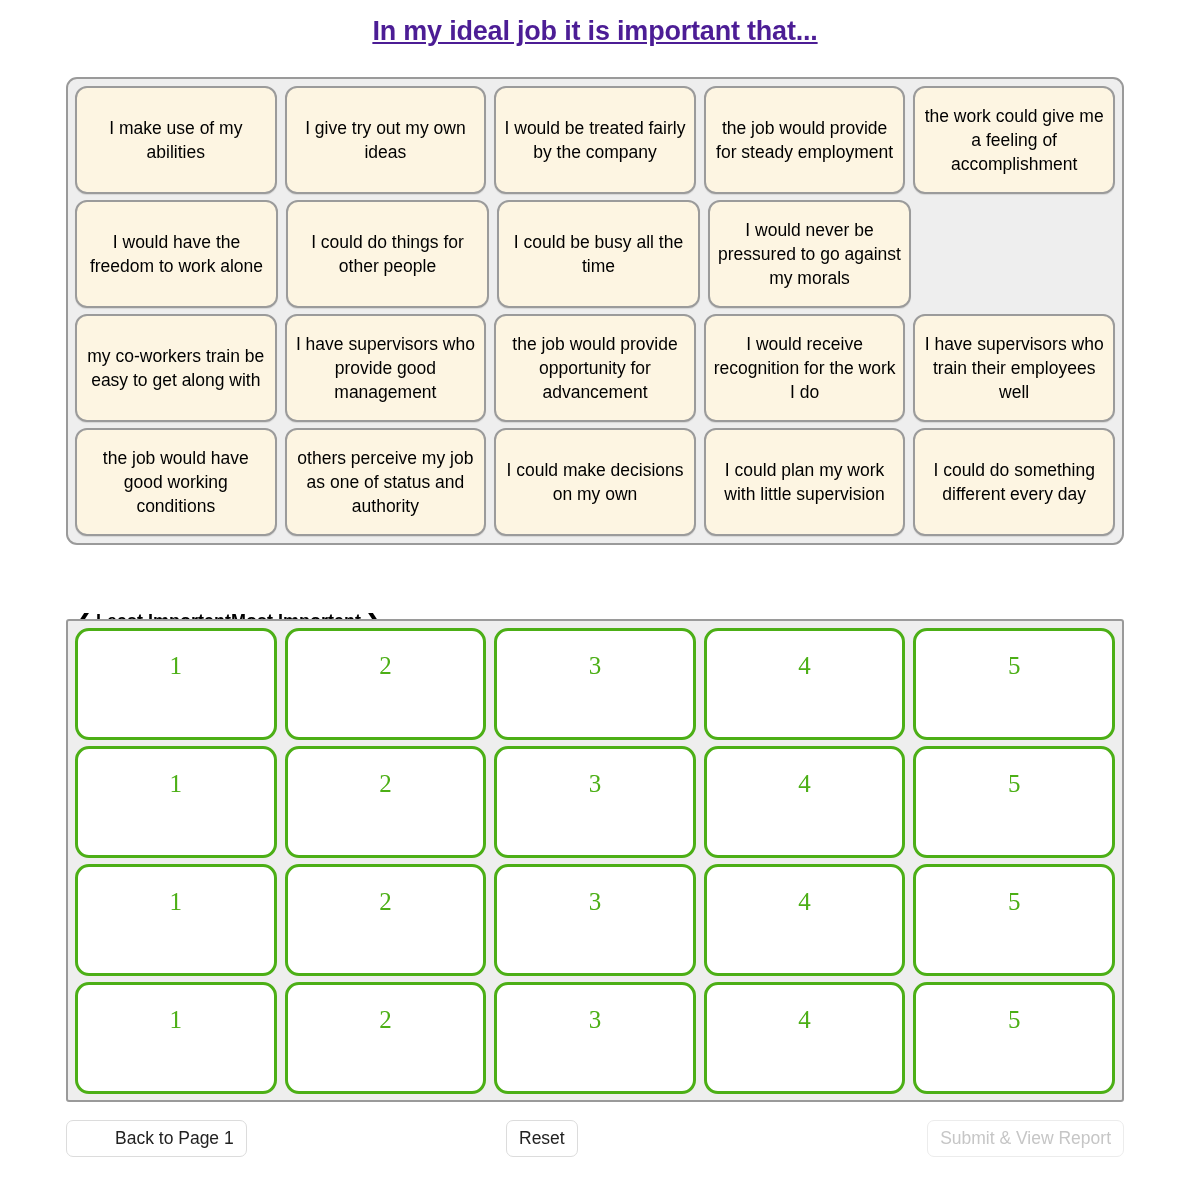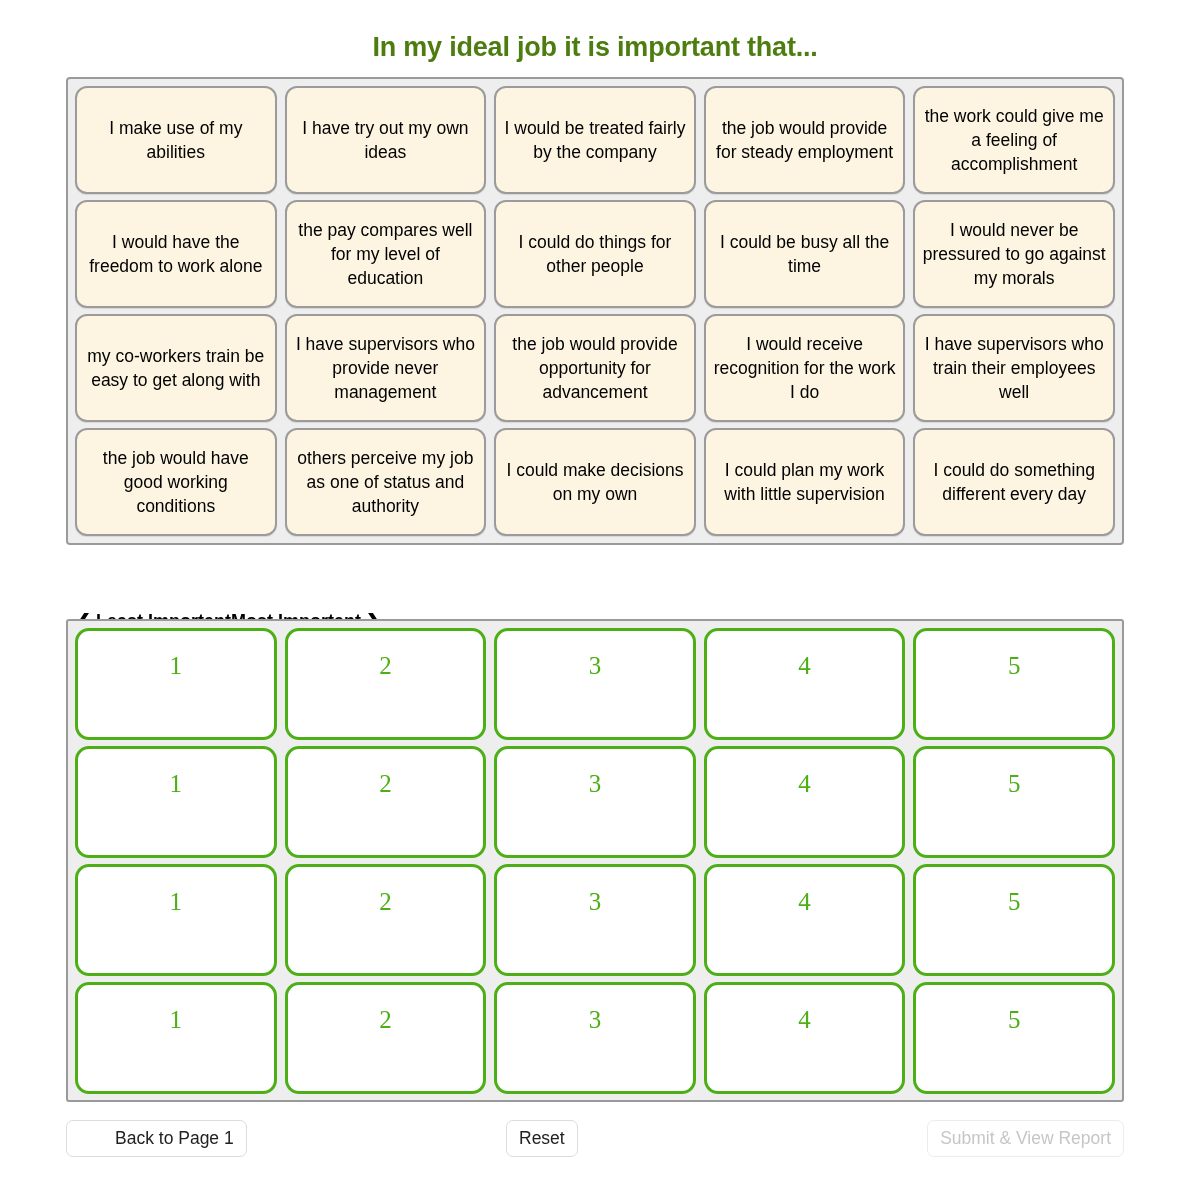--- a/index.html
+++ b/index.html
@@ -15,35 +15,36 @@
     overflow: hidden;
     position: relative;
   }
 
   
   .page-title {
     text-align: center;
     font-size: 27px;
     font-weight: bold;
     letter-spacing: -0.2px;
-    margin: 16px;
+    margin: 0;
     padding: 14px 0 0 0;
     line-height: 34px;
-    color: #4d7c0f;
+    color: #4c1d95;
+    text-decoration: underline;
   }
 
   
   .card-pool {
     position: absolute;
     left: 66px;
     top: 77px;
     width: 1058px;
     border: 2px solid #9a9a9a;
     background: #eeeeee;
-    border-radius: 4px;
+    border-radius: 11px;
     box-sizing: border-box;
     padding: 4px 3px 4px 3px;
   }
   .card-row {
     display: flex;
     justify-content: flex-start;
   }
   .stmt-card {
     width: 203px;
     height: 108px;
@@ -170,57 +171,54 @@
 
 <h1 class="page-title">In my ideal job it is important that...</h1>
 
 <div class="card-pool">
 
   <div class="card-row">
     <div class="stmt-card">
         <span>I make use of my abilities</span>
       </div>
     <div class="stmt-card">
-        <span>I have try out my own ideas</span>
+        <span>I give try out my own ideas</span>
       </div>
     <div class="stmt-card">
         <span>I would be treated fairly by the company</span>
       </div>
     <div class="stmt-card">
         <span>the job would provide for steady employment</span>
       </div>
     <div class="stmt-card">
         <span>the work could give me a feeling of accomplishment</span>
       </div>
   </div>
 
   <div class="card-row">
     <div class="stmt-card">
         <span>I would have the freedom to work alone</span>
       </div>
     <div class="stmt-card">
-        <span>the pay compares well for my level of education</span>
-      </div>
-    <div class="stmt-card">
         <span>I could do things for other people</span>
       </div>
     <div class="stmt-card">
         <span>I could be busy all the time</span>
       </div>
     <div class="stmt-card">
         <span>I would never be pressured to go against my morals</span>
       </div>
   </div>
 
   <div class="card-row">
     <div class="stmt-card">
         <span>my co-workers train be easy to get along with</span>
       </div>
     <div class="stmt-card">
-        <span>I have supervisors who provide never management</span>
+        <span>I have supervisors who provide good management</span>
       </div>
     <div class="stmt-card">
         <span>the job would provide opportunity for advancement</span>
       </div>
     <div class="stmt-card">
         <span>I would receive recognition for the work I do</span>
       </div>
     <div class="stmt-card">
         <span>I have supervisors who train their employees well</span>
       </div>

